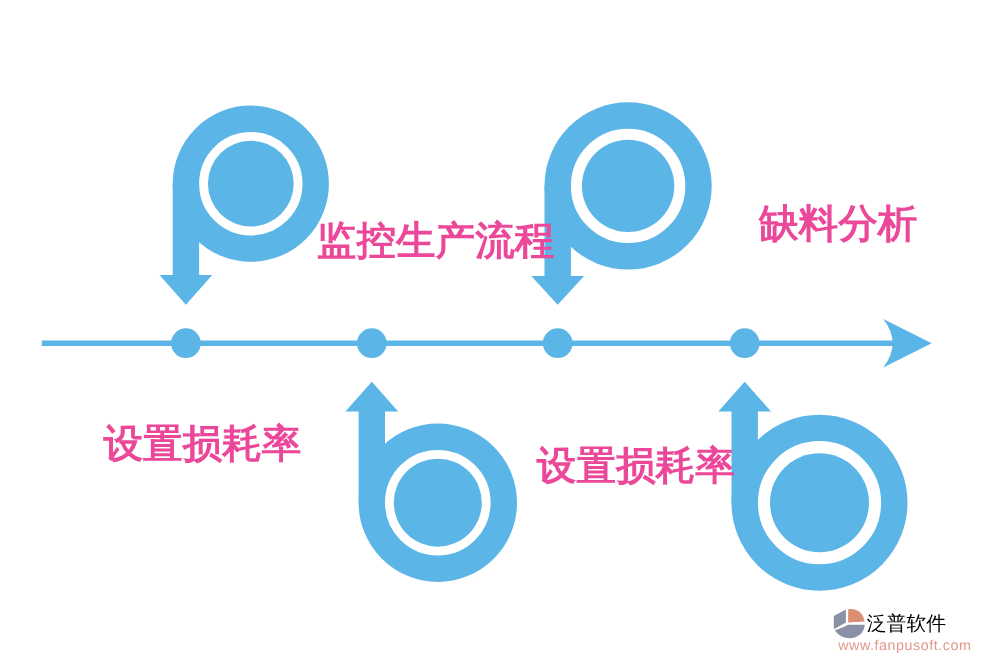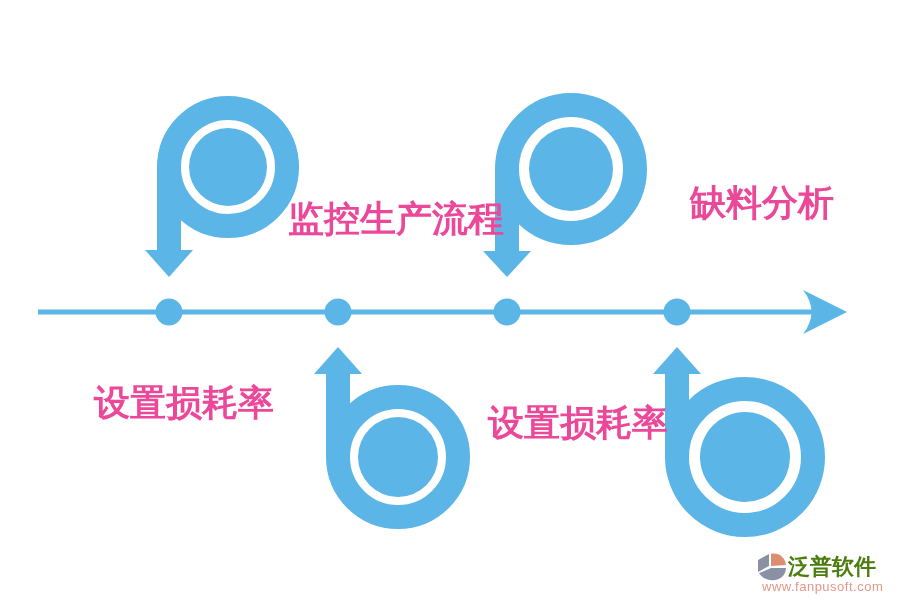--- a/index.html
+++ b/index.html
@@ -24,24 +24,24 @@
   .label-documents{left:94px;top:384px;}
   .label-loss{left:488px;top:404px;}
   .watermark{
     position:absolute;
     left:757px;top:552px;
     width:140px;
   }
   .wm-row{display:flex;align-items:center;}
   .wm-logo{flex:0 0 auto;margin-right:1px;}
   .wm-brand{
-    font-size:22px;
+    font-size:18px;
     line-height:26px;
-    font-weight:bold;
-    color:#4d7c0f;
+    font-weight:normal;
+    color:#000000;
     white-space:nowrap;
   }
   .wm-url{
     font-size:13px;
     line-height:14px;
     color:#E2988A;
     white-space:nowrap;
     margin-top:-2px;
     margin-left:5px;
     letter-spacing:0.5px;

